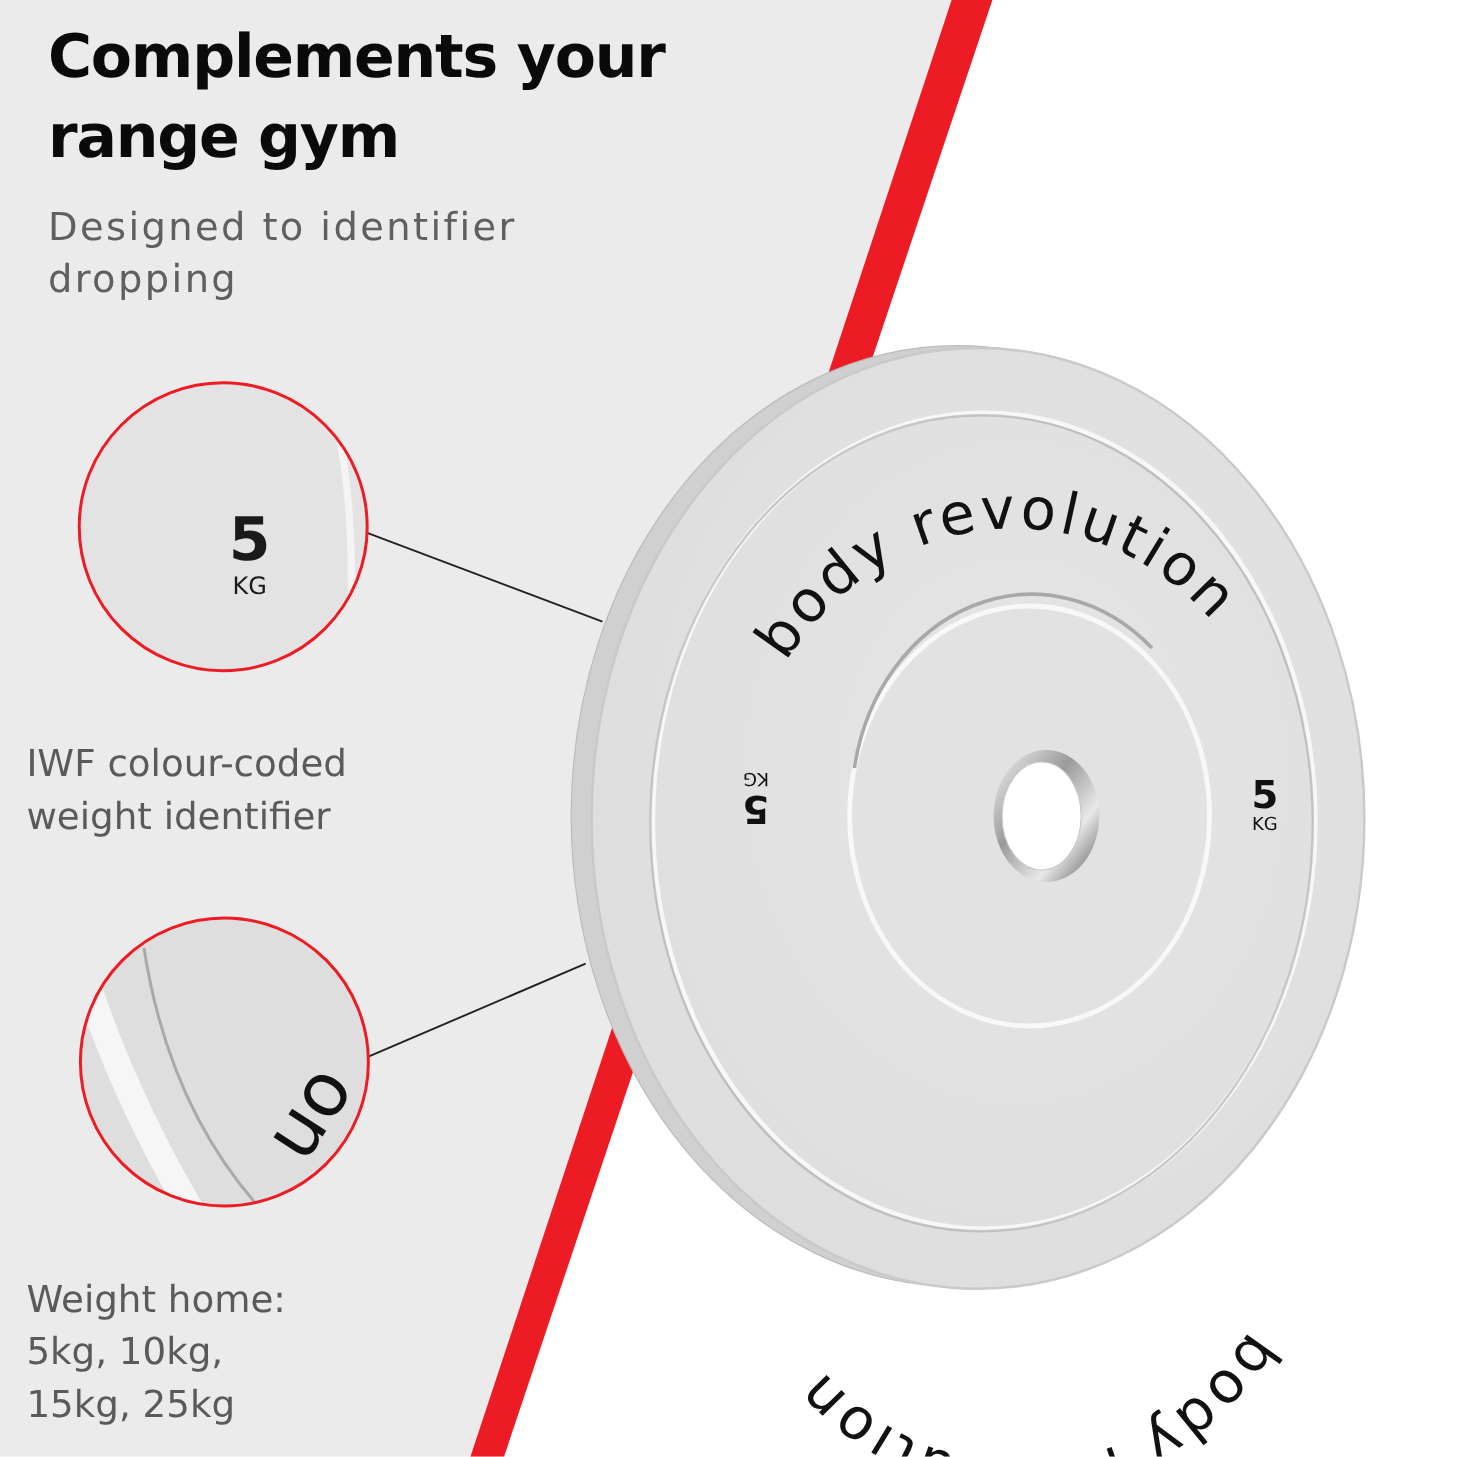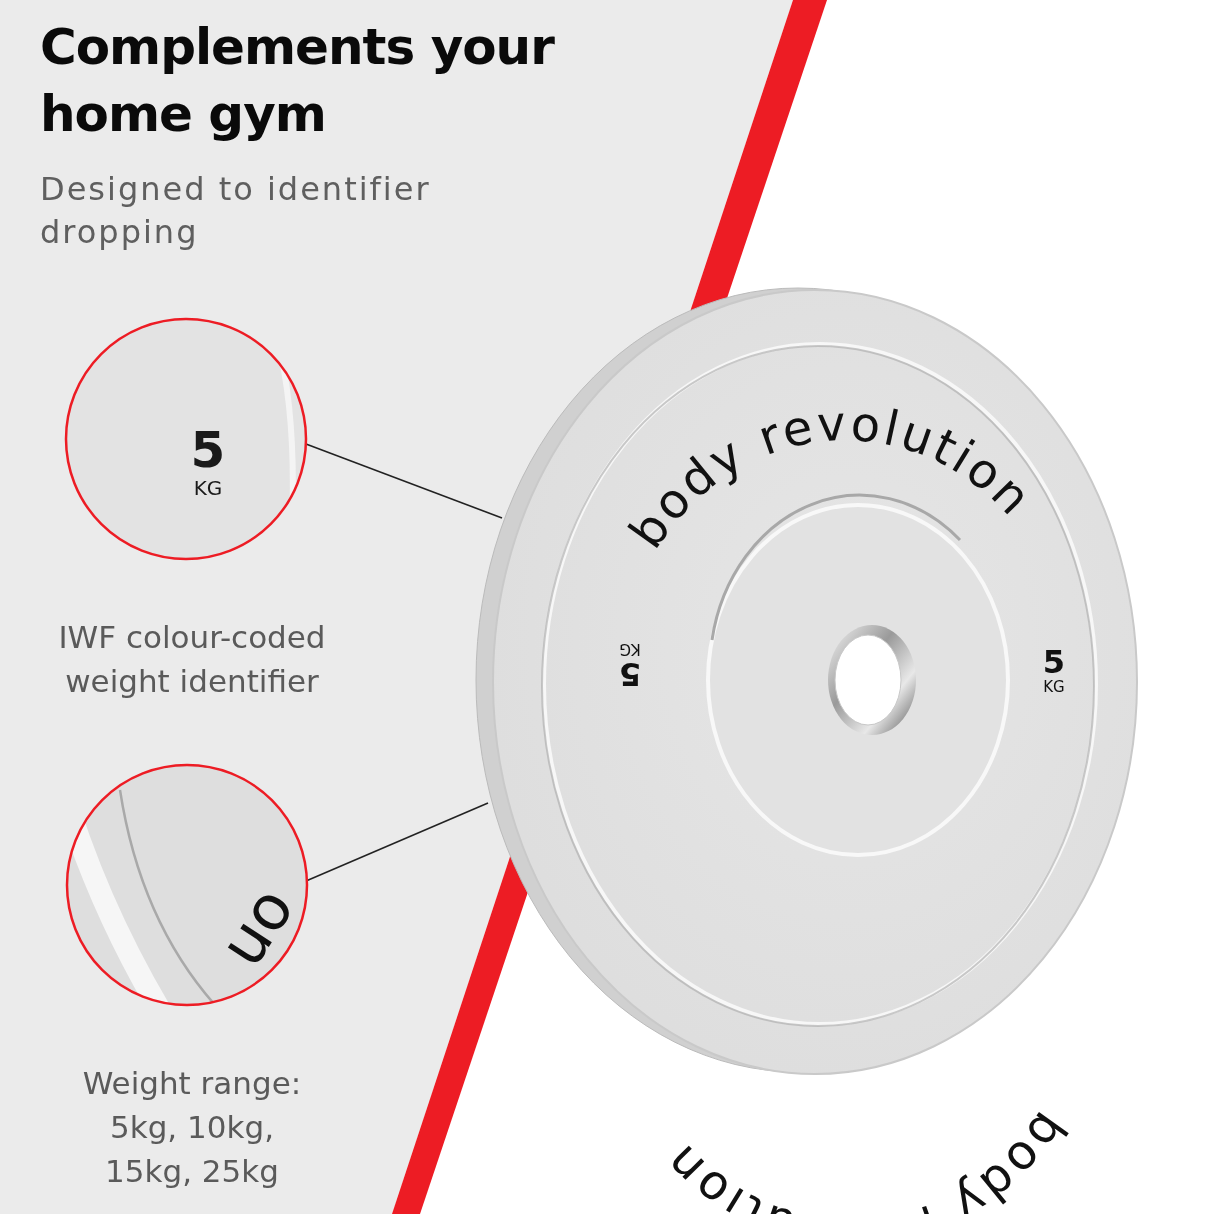--- a/index.html
+++ b/index.html
@@ -1,35 +1,35 @@
 <!DOCTYPE html>
 <html><head>
 <meta charset="utf-8">
 <style>
   html, body { margin:0; padding:0; }
   body { width:1214px; height:1214px; position:relative; overflow:hidden; background:#ffffff; font-family:"DejaVu Sans", sans-serif; }
   .bg { position:absolute; left:0; top:0; width:1214px; height:1214px; }
   .headline { position:absolute; left:40px; top:14px; margin:0; font-family:"DejaVu Sans", sans-serif; font-weight:bold; font-size:50px; line-height:67px; color:#0a0a0a; letter-spacing:-1px; white-space:pre-line; }
   .subhead { position:absolute; left:40px; top:168px; margin:0; font-size:32px; line-height:43px; color:#5f5f5f; letter-spacing:2px; white-space:pre-line; }
-  .caption { position:absolute; font-size:31px; line-height:44px; color:#5a5a5a; text-align:center; white-space:pre-line; }
+  .caption { position:absolute; font-size:31px; line-height:44px; color:#5a5a5a; text-align:left; white-space:pre-line; }
   .cap1 { left:22px; top:584px; width:340px; }
   .cap2 { left:22px; top:1030px; width:340px; }
   .plate-svg { position:absolute; left:0; top:0; }
 </style>
 </head>
 <body>
 
 <svg class="bg" width="1214" height="1214" viewBox="0 0 1214 1214">
   <rect x="0" y="0" width="1214" height="1214" fill="#ffffff"></rect>
   <polygon points="0,0 793,0 392,1214 0,1214" fill="#ebebeb"></polygon>
   <polygon points="793,0 827,0 420,1214 392,1214" fill="#ed1c24"></polygon>
 </svg>
 
 <h1 class="headline">Complements your
-home gym</h1>
+range gym</h1>
 <p class="subhead">Designed to identifier
 dropping</p>
 
 <svg class="plate-svg" width="1214" height="1214" viewBox="0 0 1214 1214">
   <defs>
     <radialGradient id="faceGrad" cx="0.55" cy="0.45" r="0.7">
       <stop offset="0" stop-color="#e6e6e6"></stop>
       <stop offset="1" stop-color="#dcdcdc"></stop>
     </radialGradient>
     <linearGradient id="chrome" x1="0" y1="0" x2="1" y2="1">
@@ -97,15 +97,15 @@
       <g transform="rotate(-57 262 930)">
         <text x="262" y="945" text-anchor="middle" font-family="DejaVu Sans, sans-serif" font-size="62" fill="#111">uo</text>
       </g>
     </g>
     <circle cx="187" cy="885" r="120" fill="none" stroke="#ed1c24" stroke-width="2.5"></circle>
   </g>
 </svg>
 
 <p class="caption cap1">IWF colour-coded
 weight identifier</p>
-<p class="caption cap2">Weight range:
+<p class="caption cap2">Weight home:
 5kg, 10kg,
 15kg, 25kg</p>
 
 </body></html>

